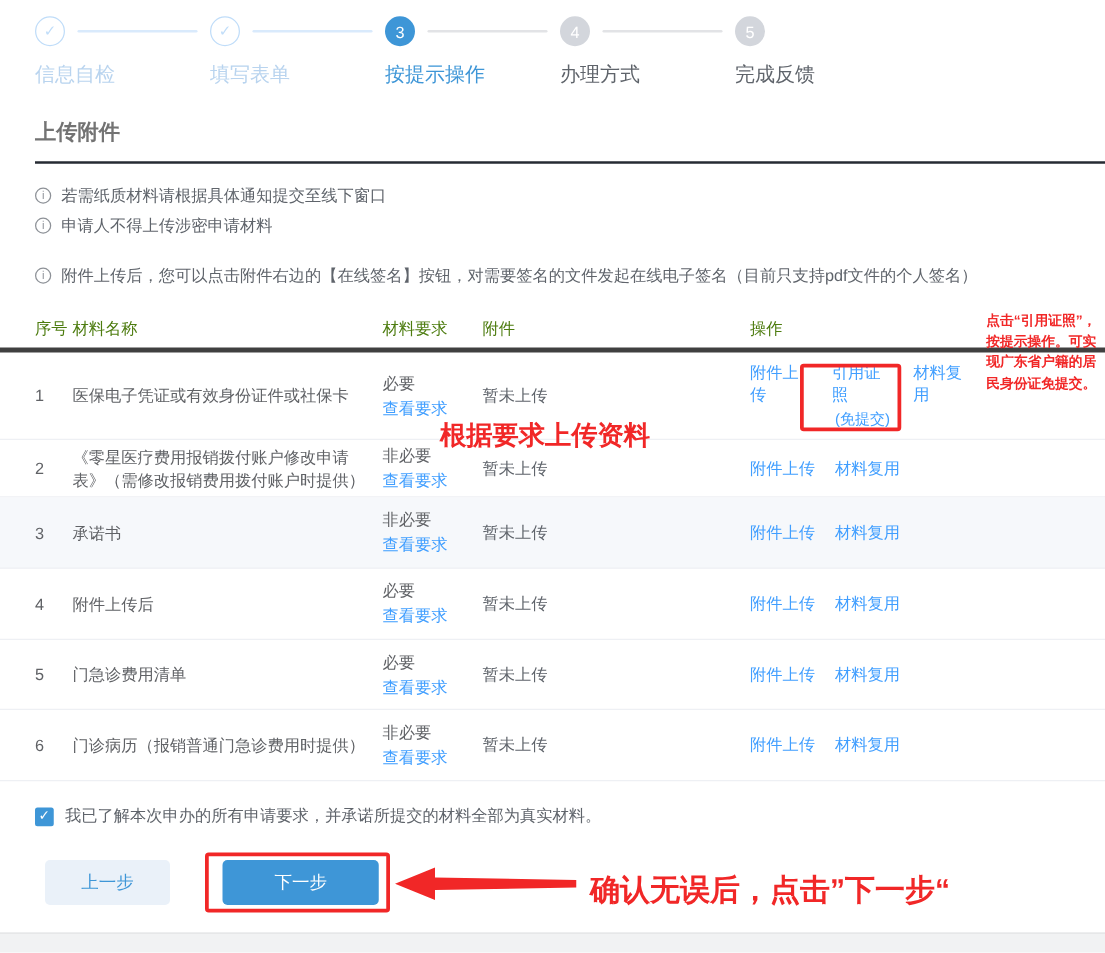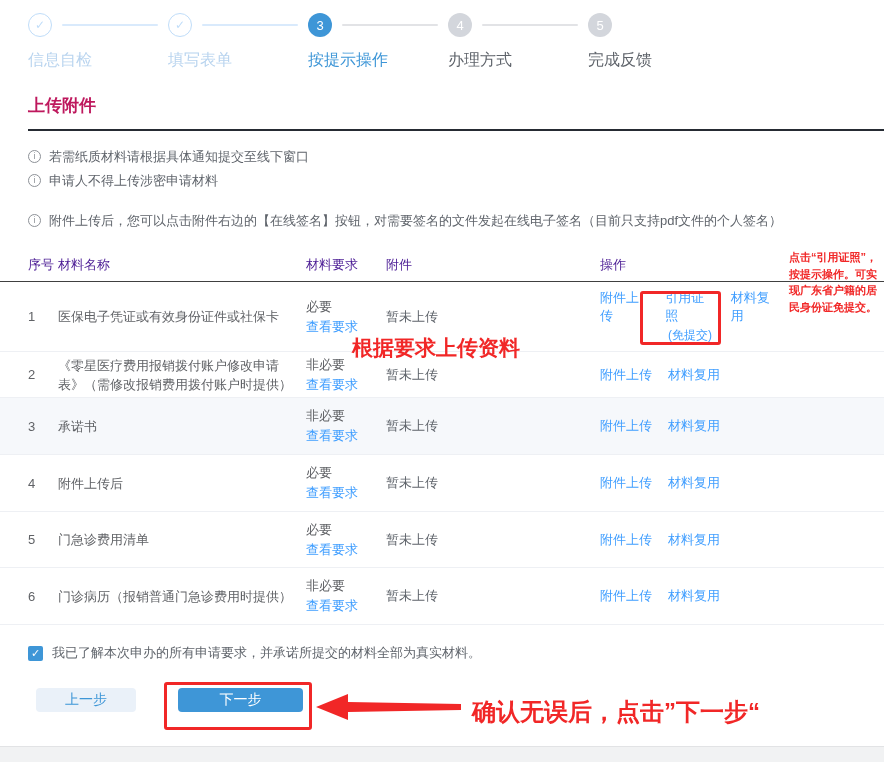--- a/index.html
+++ b/index.html
@@ -26,63 +26,63 @@
   .circle.active { background:#3e96d7; color:#fff; }
   .circle.pending { background:#d3d6dc; color:#ffffff; }
   .line { height:2px; flex:1; margin:0 10px 0 10px; border-radius:1px; }
   .line.blue { background:#d9eafc; }
   .line.gray { background:#e2e3e6; }
   .step-label { margin-top:12px; font-size:16px; }
   .step-label.done { color:#b9d4ef; }
   .step-label.active { color:#3e96d7; }
   .step-label.pending { color:#5f646b; }
   
-  .page-title { position:absolute; top:94px; left:28px; font-size:17px; font-weight:bold; color:#be185d; }
+  .page-title { position:absolute; top:94px; left:28px; font-size:17px; font-weight:bold; color:#737373; }
   .title-divider { position:absolute; top:129px; left:28px; right:0; height:2px; background:#262b33; }
   
   .note { display:flex; align-items:flex-start; line-height:21px; color:#5f646b; }
   .note + .note { margin-top:3px; }
   .notes-a { position:absolute; top:146px; left:28px; right:20px; }
   .notes-b { position:absolute; top:210px; left:28px; right:20px; }
   .info-icon {
     width:13px; height:13px; border:1px solid #8d9197; border-radius:50%;
     color:#8d9197; font-size:9px; line-height:11px; text-align:center;
     margin:4px 8px 0 0; flex:0 0 auto; font-style:normal;
   }
   
   .mat-table { position:absolute; top:248px; left:0; right:0; }
   .trow {
     display:grid;
     grid-template-columns:30px 248px 80px 214px 1fr;
     padding-left:28px; padding-right:104px;
     align-items:center;
     border-bottom:1px solid #eef0f4;
   }
-  .thead { height:34px; color:#4c1d95; border-bottom:1px solid #404040; }
+  .thead { height:34px; color:#4d7c0f; border-bottom:4px solid #404040; }
   .thead > div { font-size:13px; }
   .trow.shaded { background:#f6f8fb; }
   .c-name { padding-right:14px; line-height:19px; }
   .c-req  { line-height:20px; }
   .c-att  { color:#5f646b; }
   .link { color:#409eff; text-decoration:none; cursor:pointer; }
   .c-ops { display:flex; align-items:flex-start; gap:16px; }
   .op-col { display:flex; flex-direction:column; align-items:center; }
   .op-sub { color:#409eff; font-size:12px; margin-top:2px; }
   
   .agreement { position:absolute; top:644px; left:28px; display:flex; align-items:center; }
   .checkbox {
     width:15px; height:15px; background:#3e96d7; border-radius:2px;
     color:#fff; font-size:11px; line-height:15px; text-align:center;
     margin-right:9px; cursor:pointer;
   }
   .agree-text { color:#5f646b; }
   
   .btn-row { position:absolute; top:688px; left:36px; display:flex; gap:42px; }
   .btn {
-    min-width:100px; height:24px; border:none; border-radius:4px;
+    min-width:100px; height:36px; border:none; border-radius:4px;
     font-size:14px; cursor:pointer; font-family:inherit;
   }
   .btn-prev { background:#eaf1f9; color:#3e96d7; }
   .btn-next { background:#3e96d7; color:#ffffff; min-width:125px; }
   
   .bottom-strip { position:absolute; left:0; right:0; bottom:0; height:16px; background:#f1f2f3; border-top:1px solid #e2e3e5; }
   
   .red-tip { color:#f12727; font-weight:bold; position:absolute; pointer-events:none; z-index:5; }
   .tip-upload { left:352px; top:334px; font-size:21px; }
   .tip-cite { left:789px; top:249px; width:95px; font-size:11px; line-height:1.5; }

